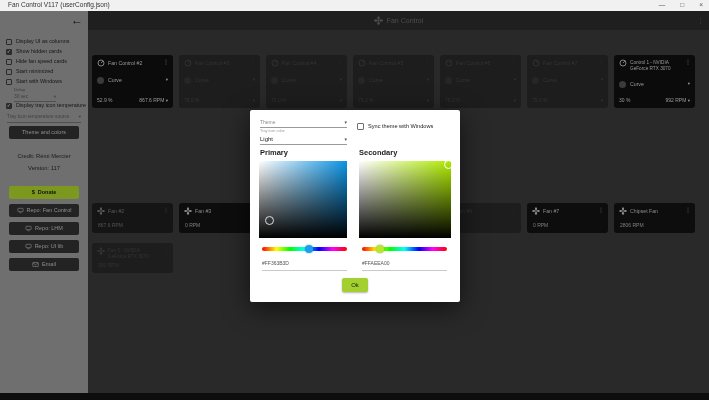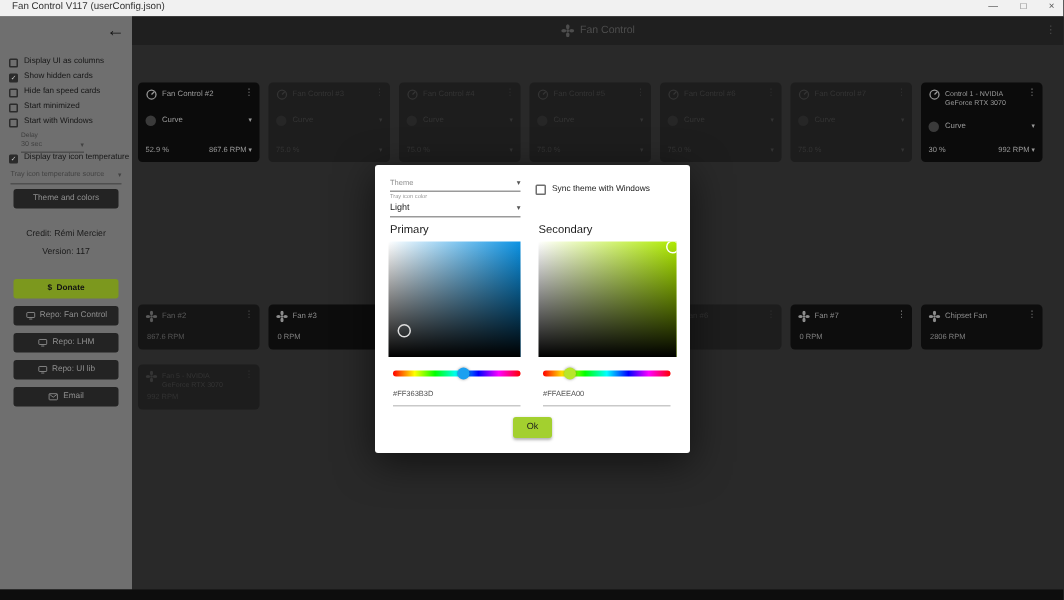--- a/index.html
+++ b/index.html
@@ -64,21 +64,21 @@
   
   .dialog { position:absolute; left:250px; top:110px; width:210px; height:192px; background:#fff; border-radius:2px;
             box-shadow:0 6px 26px rgba(0,0,0,.6); z-index:10; color:#222; }
   .dsel { position:absolute; left:10px; width:87px; border-bottom:1px solid #9a9a9a; display:flex; align-items:flex-end; padding-bottom:2px; }
   .dsel .chev { margin-left:auto; font-size:5px; color:#555; }
   .theme-sel { top:7px; height:11px; font-size:5px; color:#8f8f8f; }
   .tray-sel { top:24px; height:11px; font-size:6px; color:#222; }
   .tray-lbl { position:absolute; left:10px; top:20px; font-size:3.8px; color:#9a9a9a; }
   .sync { position:absolute; left:107px; top:13px; display:flex; align-items:center; gap:4px; font-size:5.6px; color:#222; }
   .sync .box { width:7px; height:7px; border:1.3px solid #6f6f6f; border-radius:1px; flex:none; }
-  .dhead { position:absolute; top:39px; font-size:7.5px; font-weight:normal; color:#1c1c1c; }
+  .dhead { position:absolute; top:39px; font-size:7.5px; font-weight:bold; color:#1c1c1c; }
   .sq { position:absolute; top:51px; width:88px; height:77px; overflow:hidden;
         background:linear-gradient(to bottom, rgba(0,0,0,0), #000), linear-gradient(to right, #fff, var(--c)); }
   .sq .ring { position:absolute; width:9px; height:9px; border-radius:50%; border:1.4px solid #ddd; }
   .huebar { position:absolute; top:137px; width:85px; height:4px; border-radius:2px;
             background:linear-gradient(to right,#f00 0%,#ff0 17%,#0f0 33%,#0ff 50%,#00f 67%,#f0f 83%,#f00 100%); }
   .huethumb { position:absolute; top:135px; width:8px; height:8px; border-radius:50%; box-shadow:0 0 2px rgba(0,0,0,.4); }
   .hex { position:absolute; top:151px; width:85px; font-size:5px; color:#555; border-bottom:1px solid #c9c9c9; padding-bottom:4px; }
   .okbtn { position:absolute; left:92px; top:168px; width:26px; height:14px; background:#a3d02f; border-radius:2px;
            display:flex; align-items:center; justify-content:center; font-size:6px; color:#1c1c1c; box-shadow:0 1px 2px rgba(0,0,0,.3); }
   .colL { left:9px; } .colR { left:109px; }

